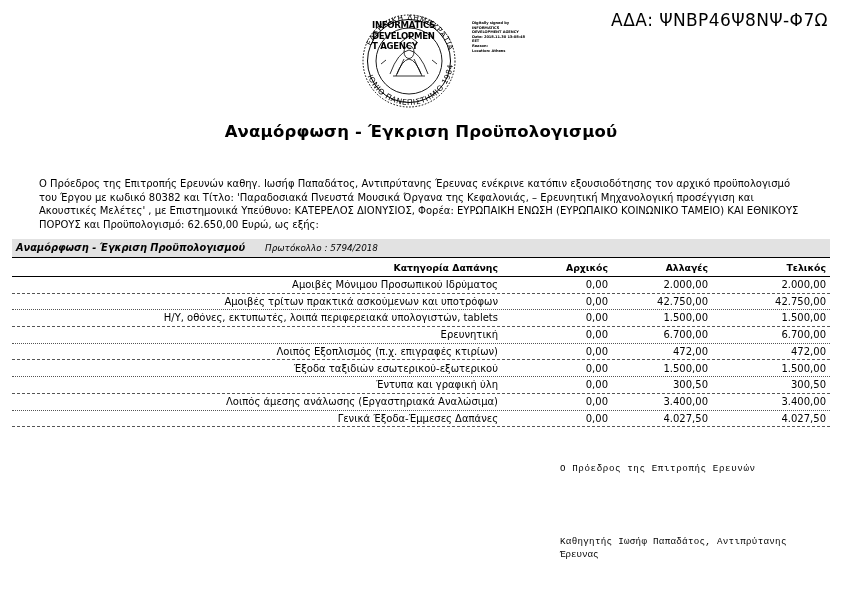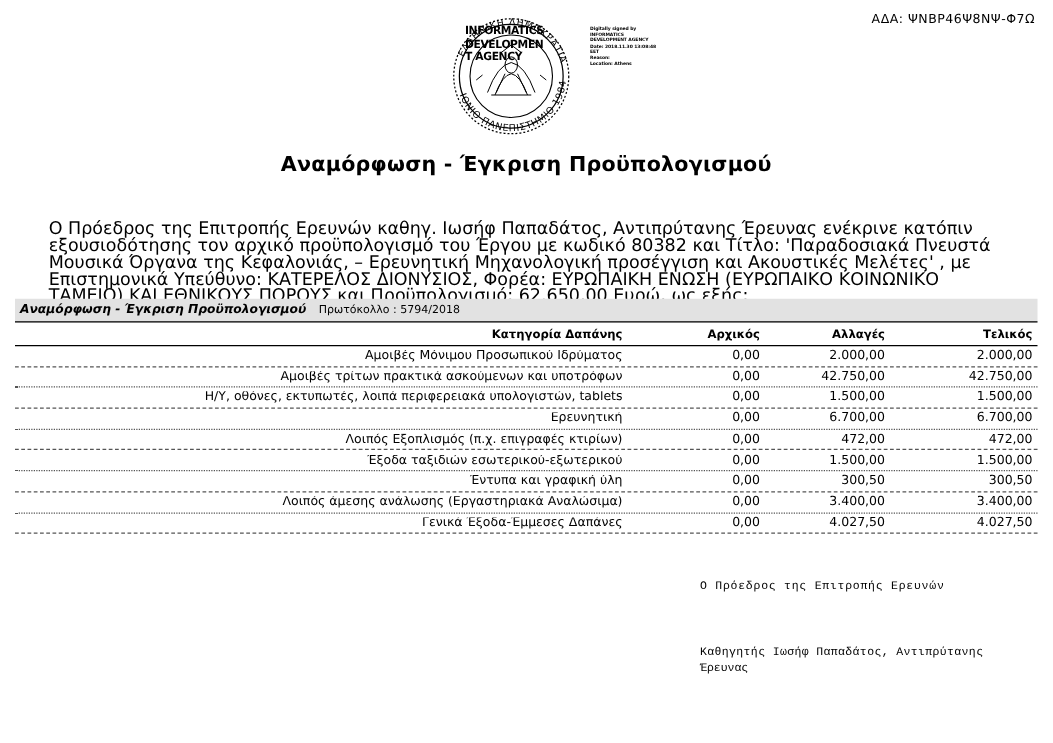--- a/index.html
+++ b/index.html
@@ -15,21 +15,21 @@
     font-family: "DejaVu Sans", "Liberation Sans", sans-serif;
     color: #000000;
     overflow: hidden;
   }
 
   
   .ada-code {
     position: absolute;
     top: 10px;
     right: 14px;
-    font-size: 10px;
+    font-size: 17px;
     letter-spacing: 0.4px;
     white-space: nowrap;
   }
 
   
   .seal-wrap {
     position: absolute;
     left: 358px;
     top: 8px;
     width: 190px;
@@ -81,21 +81,21 @@
     font-weight: bold;
     letter-spacing: 0.2px;
   }
 
   
   .intro {
     position: absolute;
     left: 39px;
     top: 177px;
     width: 770px;
-    font-size: 14px;
+    font-size: 10px;
     line-height: 13.6px;
     text-align: left;
     color: #000;
   }
   .intro span { white-space: normal; }
 
   
   .budget-table {
     position: absolute;
     left: 12px;
@@ -109,22 +109,23 @@
     font-size: 9.5px;
     line-height: 12px;
     white-space: nowrap;
   }
   .tbl-band .band-title {
     font-weight: bold;
     font-style: italic;
     font-size: 9.8px;
   }
   .tbl-band .band-proto {
+    font-style: italic;
     font-size: 8.8px;
-    padding-left: 10px;
+    padding-left: 20px;
   }
 
   .tbl-head {
     display: flex;
     align-items: flex-end;
     font-weight: bold;
     font-size: 9.3px;
     padding: 4px 4px 3px 4px;
     border-bottom: 1.3px solid #000;
   }
@@ -150,21 +151,21 @@
     left: 560px;
     top: 462px;
     width: 272px;
     text-align: left;
     font-size: 9.2px;
     line-height: 13px;
     font-family: Liberation Mono, monospace;
   }
   .sig-role { letter-spacing: 0.6px; }
   .sig-name {
-    margin-top: 40px;
+    margin-top: 60px;
     letter-spacing: 0.3px;
   }
 </style>
 </head>
 <body>
 
 <div class="ada-code">ΑΔΑ: ΨΝΒΡ46Ψ8ΝΨ-Φ7Ω</div>
 
 <div class="seal-wrap">
   <div class="seal-circle">

